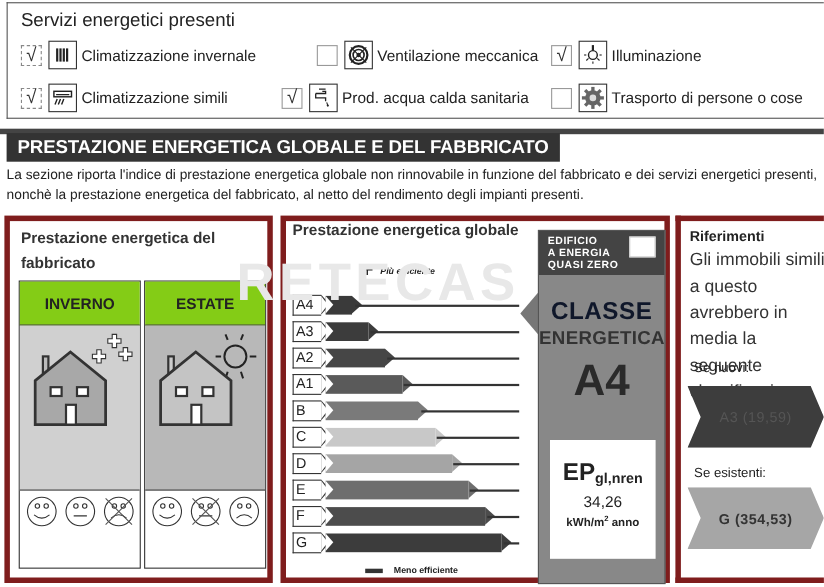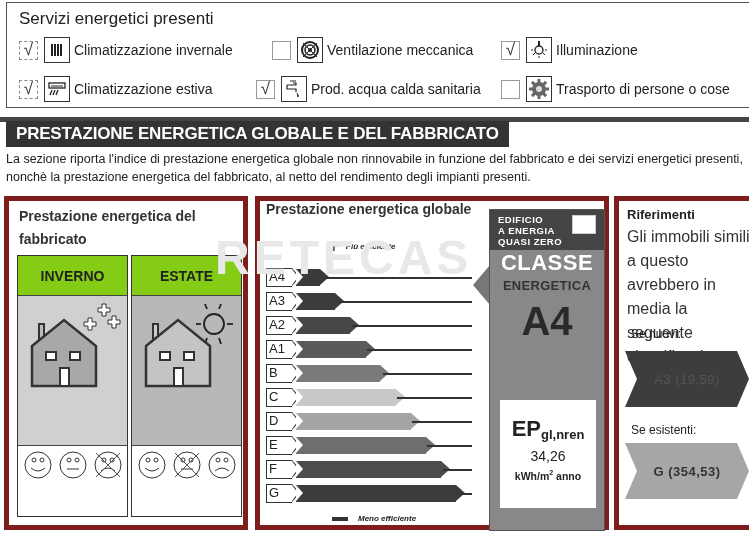--- a/index.html
+++ b/index.html
@@ -35,38 +35,38 @@
   .winter .season-img { background: #d0d0d0; }
   .summer .season-img { background: #b8b8b8; }
   .faces { height: 38px; display: flex; align-items: center; justify-content: space-around; padding: 0 2px; }
 
   .glob-title { position: absolute; left: 6px; top: 0px; font-size: 14px; font-weight: bold; color: #333; }
   .watermark { position: absolute; left: 215px; top: 230px; font-size: 48px; font-weight: bold; color: #e8e8e8; letter-spacing: 4px; pointer-events: none; }
   .wm-circle { position: absolute; left: 180px; top: 228px; width: 60px; height: 60px; border: 2px solid #e4e4e4; border-radius: 50%; }
 
   .plus-row { position: absolute; left: 68px; top: 40px; display: flex; align-items: center; font-size: 8px; font-weight: bold; font-style: italic; color: #222; }
   .plus-row .plus { font-size: 20px; font-style: normal; font-weight: normal; margin-right: 6px; line-height: 10px; }
-  .minus-row { position: absolute; left: 72px; top: 313px; display: flex; align-items: center; font-size: 8px; font-weight: bold; font-style: italic; color: #222; }
+  .minus-row { position: absolute; left: 72px; top: 313px; display: flex; align-items: center; font-size: 8px; font-weight: bold; color: #222; }
   .minus-row .minus { width: 16px; height: 4px; background: #333; margin-right: 10px; }
 
   .class-row { position: absolute; left: 6px; height: 19px; display: flex; align-items: center; }
   .class-tag { position: relative; height: 19px; width: 26px; border: 1.5px solid #333; border-right: none; background: #fff; font-size: 13px; color: #222; padding-left: 2px; line-height: 16px; }
   .class-tag::after { content: ""; position: absolute; right: -8px; top: -1.5px; width: 0; height: 0; border-top: 9.5px solid transparent; border-bottom: 9.5px solid transparent; border-left: 8px solid #333; }
   .class-tag::before { content: ""; position: absolute; right: -6px; top: 0; width: 0; height: 0; border-top: 8px solid transparent; border-bottom: 8px solid transparent; border-left: 6.5px solid #fff; z-index: 1; }
   .class-bar { position: relative; height: 17px; margin-left: 4px; }
   .class-bar .body { height: 17px; }
   .class-bar .tip { position: absolute; top: 0; width: 0; height: 0; border-top: 8.5px solid transparent; border-bottom: 8.5px solid transparent; border-left: 9px solid; }
   .class-bar .notch { position: absolute; left: 0; top: 0; width: 0; height: 0; border-top: 8.5px solid transparent; border-bottom: 8.5px solid transparent; border-left: 7px solid #fff; }
   .class-line { position: absolute; height: 1.5px; background: #333; }
 
   .class-box { position: absolute; left: 229px; top: 8px; width: 116px; height: 322px; background: #888; border: 1px solid #555; }
   .nzeb { height: 40px; background: #444; padding: 4px 0 0 8px; color: #fff; font-weight: bold; font-size: 9.5px; line-height: 11px; letter-spacing: 0.5px; position: relative; }
   .nzeb-box { position: absolute; right: 8px; top: 5px; width: 24px; height: 19px; background: #fff; border: 1px solid #ccc; }
-  .classe-label { text-align: center; font-weight: bold; color: #ffffff; font-size: 22px; letter-spacing: 0.5px; }
-  .energ-label { text-align: center; font-weight: bold; color: #333; font-size: 13px; margin-top: 2px; letter-spacing: 0.3px; }
+  .classe-label { text-align: center; font-weight: bold; color: #0f172a; font-size: 22px; margin-top: 20px; letter-spacing: 0.5px; }
+  .energ-label { text-align: center; font-weight: bold; color: #333; font-size: 17px; margin-top: 2px; letter-spacing: 0.3px; }
   .class-value { text-align: center; font-weight: bold; color: #2a2a2a; font-size: 40px; margin-top: 6px; }
   .ep-box { position: absolute; left: 10px; top: 190px; width: 96px; height: 108px; background: #fff; text-align: center; }
   .ep-sym { font-weight: bold; font-size: 22px; color: #222; margin-top: 16px; }
   .ep-sym sub { font-size: 13px; vertical-align: -3px; }
   .ep-val { font-size: 14px; color: #222; margin-top: 6px; }
   .ep-unit { font-size: 10.5px; font-weight: bold; color: #222; margin-top: 5px; }
   .ep-unit sup { font-size: 7px; }
   .pointer { position: absolute; left: 213px; top: 64px; width: 0; height: 0; border-top: 20px solid transparent; border-bottom: 20px solid transparent; border-right: 17px solid #777; }
 
   .ref-title { position: absolute; left: 8px; top: 6px; font-size: 13px; font-weight: bold; color: #222; }
@@ -91,21 +91,21 @@
             <rect x="3" y="3" width="2" height="12"></rect>
             <rect x="6" y="3" width="2" height="12"></rect>
             <rect x="9" y="3" width="2" height="12"></rect>
             <rect x="12" y="3" width="2" height="12"></rect>
           </g>
         </svg>
     </span>
     <span class="svc-label">Climatizzazione invernale</span>
   </div>
 
-  <div class="svc" style="left:249px; top:34px;padding-left:16px;">
+  <div class="svc" style="left:265px; top:34px;padding-left:16px;">
     <span class="chk solid"></span>
     <span class="svc-icon">
       <svg width="20" height="20" viewBox="0 0 20 20">
           <circle cx="10" cy="10" r="8" fill="none" stroke="#222" stroke-width="2"></circle>
           <circle cx="10" cy="10" r="5" fill="none" stroke="#222" stroke-width="1.5"></circle>
           <circle cx="10" cy="10" r="2" fill="#222"></circle>
           <path d="M3 3 L17 17 M17 3 L3 17" stroke="#222" stroke-width="1"></path>
         </svg>
     </span>
     <span class="svc-label">Ventilazione meccanica</span>
@@ -131,21 +131,21 @@
 
   <div class="svc" style="left:12px; top:73px;">
     <span class="chk">√</span>
     <span class="svc-icon">
       <svg width="20" height="18" viewBox="0 0 20 18">
           <rect x="2" y="3" width="16" height="5" fill="#fff" stroke="#222" stroke-width="1.3"></rect>
           <line x1="4" y1="6" x2="16" y2="6" stroke="#222"></line>
           <path d="M5 10 L3 15 M8 10 L6 15 M11 10 L9 15" stroke="#222" stroke-width="1.3"></path>
         </svg>
     </span>
-    <span class="svc-label">Climatizzazione estiva</span>
+    <span class="svc-label">Climatizzazione simili</span>
   </div>
 
   <div class="svc" style="left:249px; top:73px;">
     <span class="chk solid">√</span>
     <span class="svc-icon">
       <svg width="20" height="20" viewBox="0 0 20 20">
           <path d="M3 6 L12 6 L12 4 L9 4 M6 2 L12 2" stroke="#222" stroke-width="1.2" fill="none"></path>
           <path d="M3 6 L3 10 L12 10 L12 13" stroke="#222" stroke-width="1.2" fill="none"></path>
           <path d="M13 14 q1 3 1 3" stroke="#222" fill="none"></path>
           <circle cx="14" cy="17" r="1" fill="#222"></circle>

